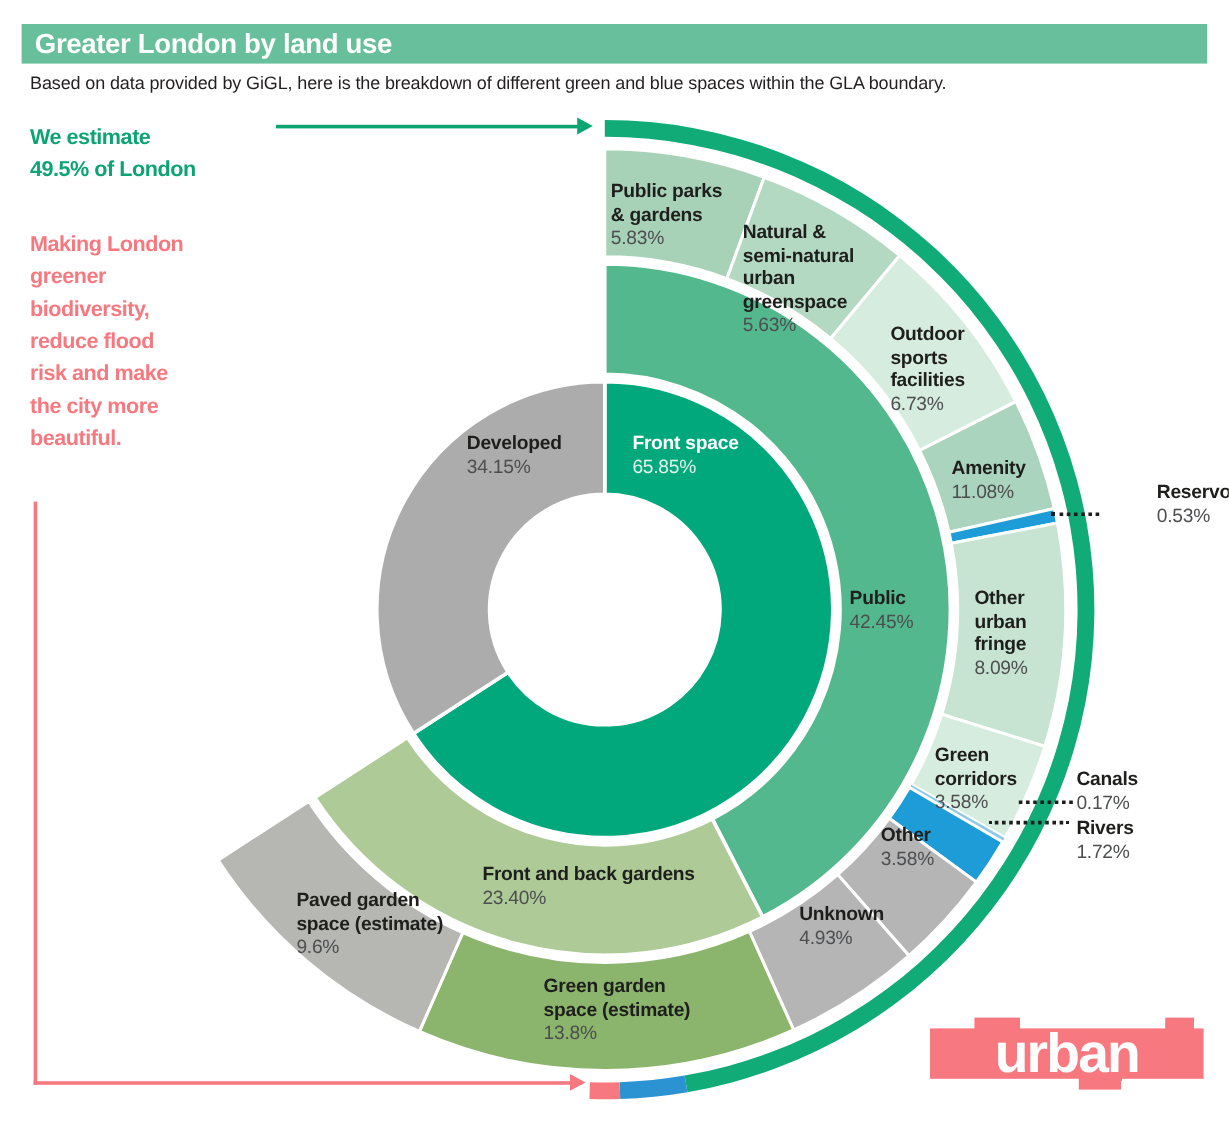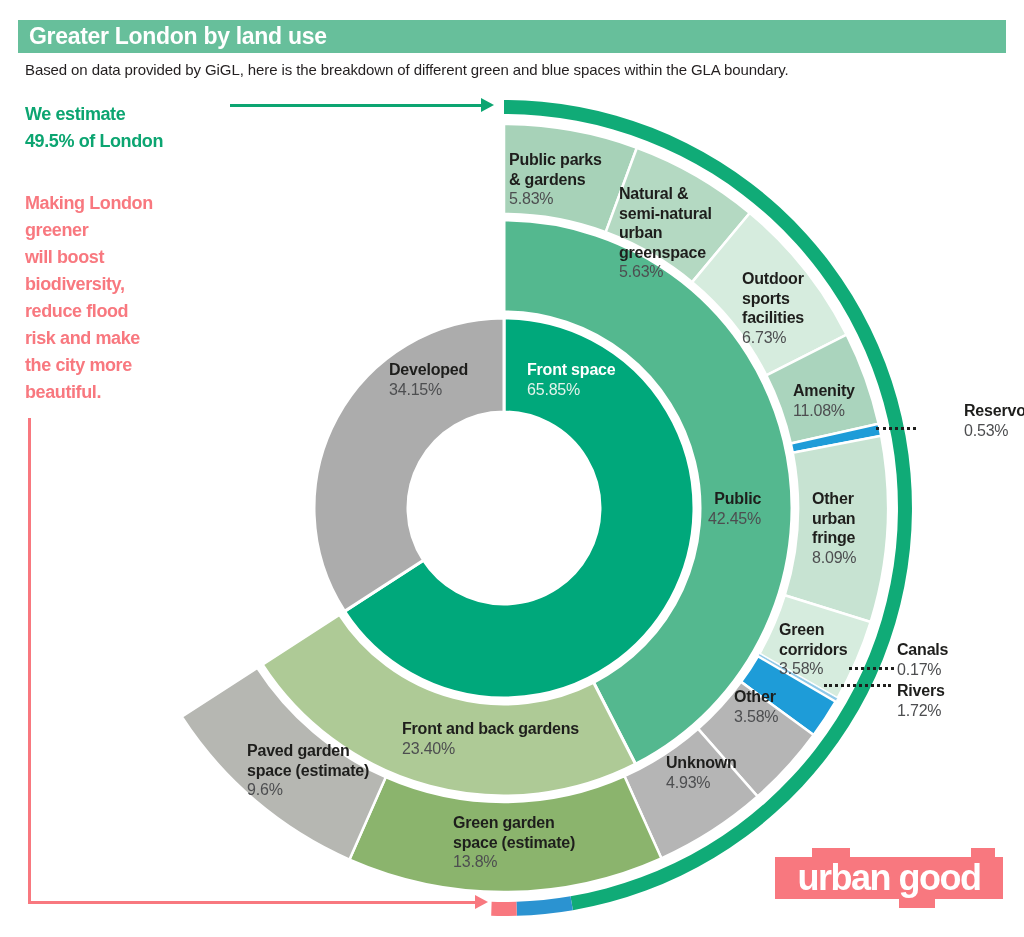--- a/index.html
+++ b/index.html
@@ -31,21 +31,21 @@
   .leader{position:absolute;height:0;border-top:3px dotted #1E1E1C}
   .arrow-line-green{position:absolute;left:230px;top:104px;width:252px;height:3px;background:#0CA571}
   .arrow-head-green{position:absolute;left:481px;top:98px;width:0;height:0;
     border-left:13px solid #0CA571;border-top:7.5px solid transparent;border-bottom:7.5px solid transparent}
   .pink-line-v{position:absolute;left:28px;top:418px;width:3px;height:486px;background:#F8787F}
   .pink-line-h{position:absolute;left:28px;top:901px;width:448px;height:3px;background:#F8787F}
   .arrow-head-pink{position:absolute;left:475px;top:895px;width:0;height:0;
     border-left:13px solid #F8787F;border-top:7.5px solid transparent;border-bottom:7.5px solid transparent}
   .logo{
     position:absolute;left:775px;top:857px;width:228px;height:42px;background:#F8787F;
-    color:#ffffff;font-weight:bold;font-size:36px;line-height:41px;text-align:center;
+    color:#ffffff;font-weight:bold;font-size:46px;line-height:41px;text-align:center;
     letter-spacing:-1.5px;
   }
   .logo-bump{position:absolute;background:#F8787F}
   .bump1{left:812px;top:848px;width:38px;height:10px}
   .bump2{left:971px;top:848px;width:24px;height:10px}
   .bump3{left:899px;top:898px;width:36px;height:10px}
 </style>
 </head>
 <body>
 
@@ -54,21 +54,20 @@
 </div>
 <div class="subtitle">Based on data provided by GiGL, here is the breakdown of different green and blue spaces within the GLA boundary.</div>
 
 <div class="note note-green">
     <div>We estimate</div>
     <div>49.5% of London</div>
   </div>
 <div class="note note-pink">
     <div>Making London</div>
     <div>greener</div>
-    <div>will boost</div>
     <div>biodiversity,</div>
     <div>reduce flood</div>
     <div>risk and make</div>
     <div>the city more</div>
     <div>beautiful.</div>
   </div>
 
 <div class="arrow-line-green"></div>
 <div class="arrow-head-green"></div>
 <div class="pink-line-v"></div>
@@ -99,21 +98,21 @@
   </svg>
 <div id="labels">
     <div class="seg-label" style="left: 527px; top: 360px;">
       <div class="l-name" style="color: rgb(255, 255, 255);">Front space</div>
       <div class="l-val" style="color: rgb(226, 243, 235);">65.85%</div>
     </div>
     <div class="seg-label" style="left: 389px; top: 360px;">
       <div class="l-name">Developed</div>
       <div class="l-val">34.15%</div>
     </div>
-    <div class="seg-label" style="left: 708px; top: 489px; text-align: right;">
+    <div class="seg-label" style="left: 708px; top: 489px;">
       <div class="l-name">Public</div>
       <div class="l-val">42.45%</div>
     </div>
     <div class="seg-label" style="left: 402px; top: 719px;">
       <div class="l-name">Front and back gardens</div>
       <div class="l-val">23.40%</div>
     </div>
     <div class="seg-label" style="left: 509px; top: 150px;">
       <div class="l-name">Public parks</div>
       <div class="l-name">&amp; gardens</div>

